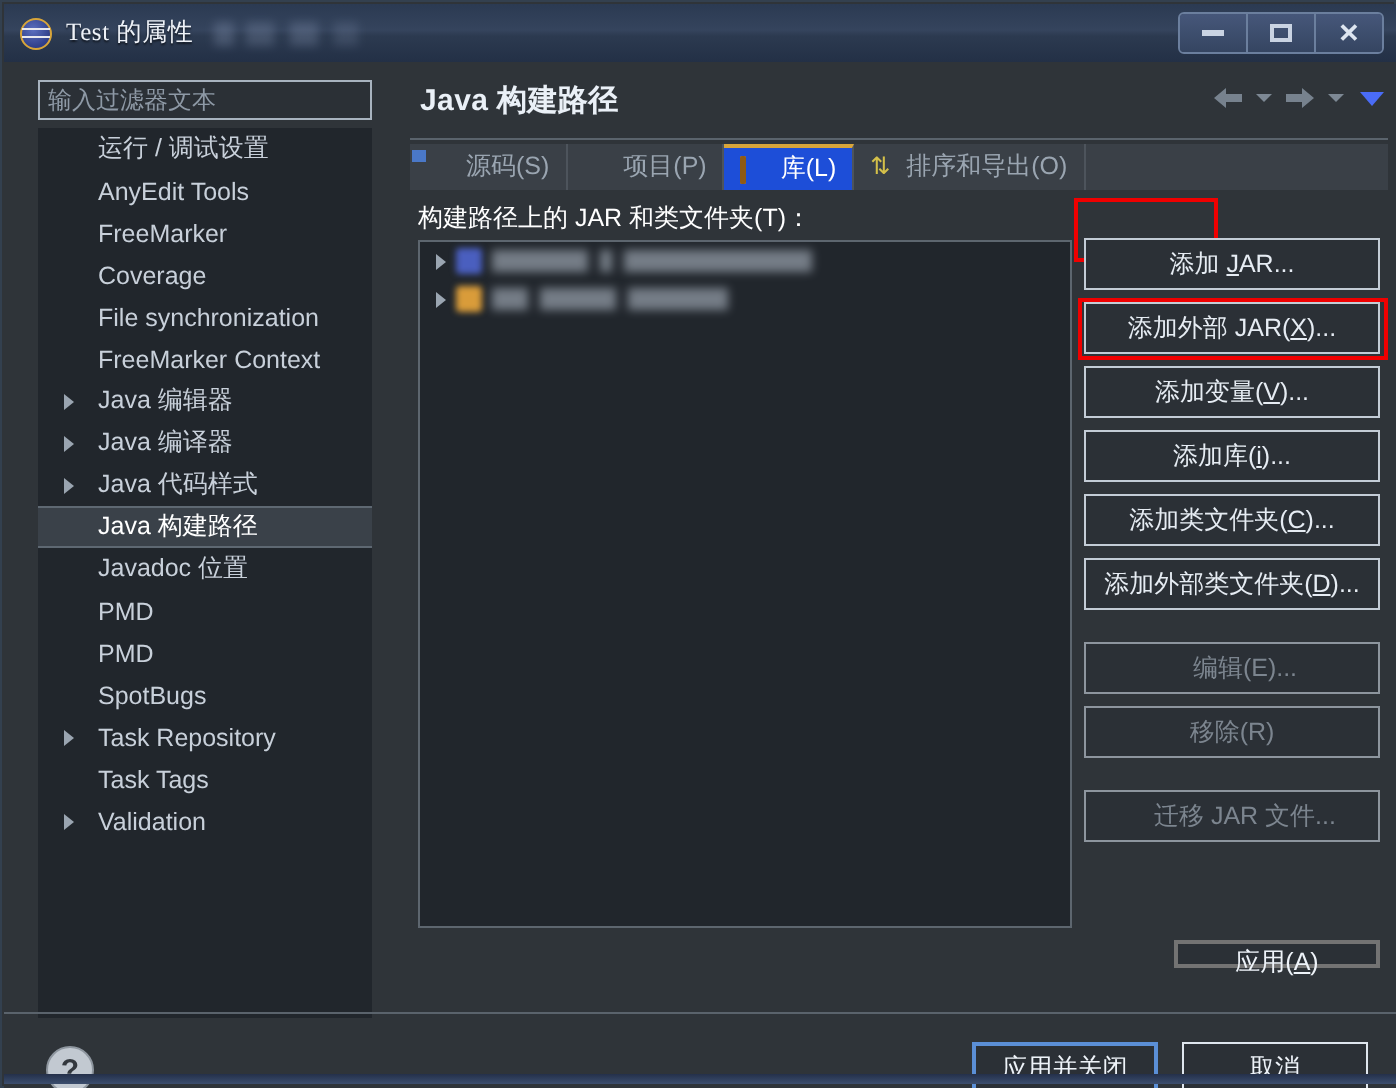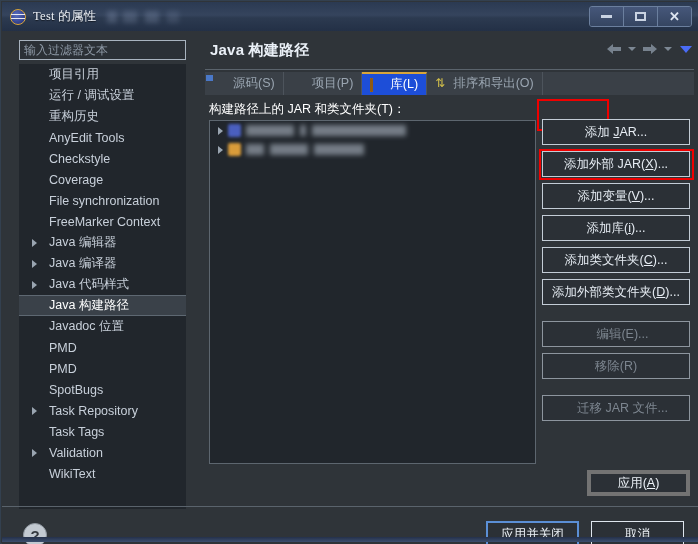--- a/index.html
+++ b/index.html
@@ -392,23 +392,23 @@
     left: 338px; top: 118px;
     width: 155px; height: 31px;
     border: 2px solid #f00000;
     box-sizing: border-box;
     pointer-events: none;
   }
 
   #apply-btn {
     position: absolute;
     left: 386px; top: 439px;
-    width: 103px; height: 26px;
+    width: 103px; height: 14px;
     background: #2b3036;
-    border: 4px solid #737373;
+    border: 2px solid #737373;
     box-sizing: border-box;
     color: #eef3f9;
     font-size: 12.5px;
     font-family: inherit;
     cursor: pointer;
   }
   #apply-btn u { text-decoration: underline; }
 
   
   #bottom-rule {
@@ -500,33 +500,27 @@
   <div id="content">
 
     <div id="leftpane">
       <div id="filter-wrap">
         <input id="filter-input" type="text" placeholder="输入过滤器文本" style="">
       </div>
       <div id="tree-wrap">
 
         <div id="tree-items">
             <div class="tree-item">
-              <span>项目引用</span>
-            </div>
-            <div class="tree-item">
               <span>运行 / 调试设置</span>
             </div>
             <div class="tree-item">
-              <span>重构历史</span>
-            </div>
-            <div class="tree-item">
               <span>AnyEdit Tools</span>
             </div>
             <div class="tree-item">
-              <span>Checkstyle</span>
+              <span>FreeMarker</span>
             </div>
             <div class="tree-item">
               <span>Coverage</span>
             </div>
             <div class="tree-item">
               <span>File synchronization</span>
             </div>
             <div class="tree-item">
               <span>FreeMarker Context</span>
             </div>
@@ -560,23 +554,20 @@
             <div class="tree-item">
               <span class="twisty"></span>
               <span>Task Repository</span>
             </div>
             <div class="tree-item">
               <span>Task Tags</span>
             </div>
             <div class="tree-item">
               <span class="twisty"></span>
               <span>Validation</span>
-            </div>
-            <div class="tree-item">
-              <span>WikiText</span>
             </div>
           </div>
       </div>
     </div>
 
     <div id="sash"></div>
 
     <div id="rightpane">
 
       <div id="page-header">

